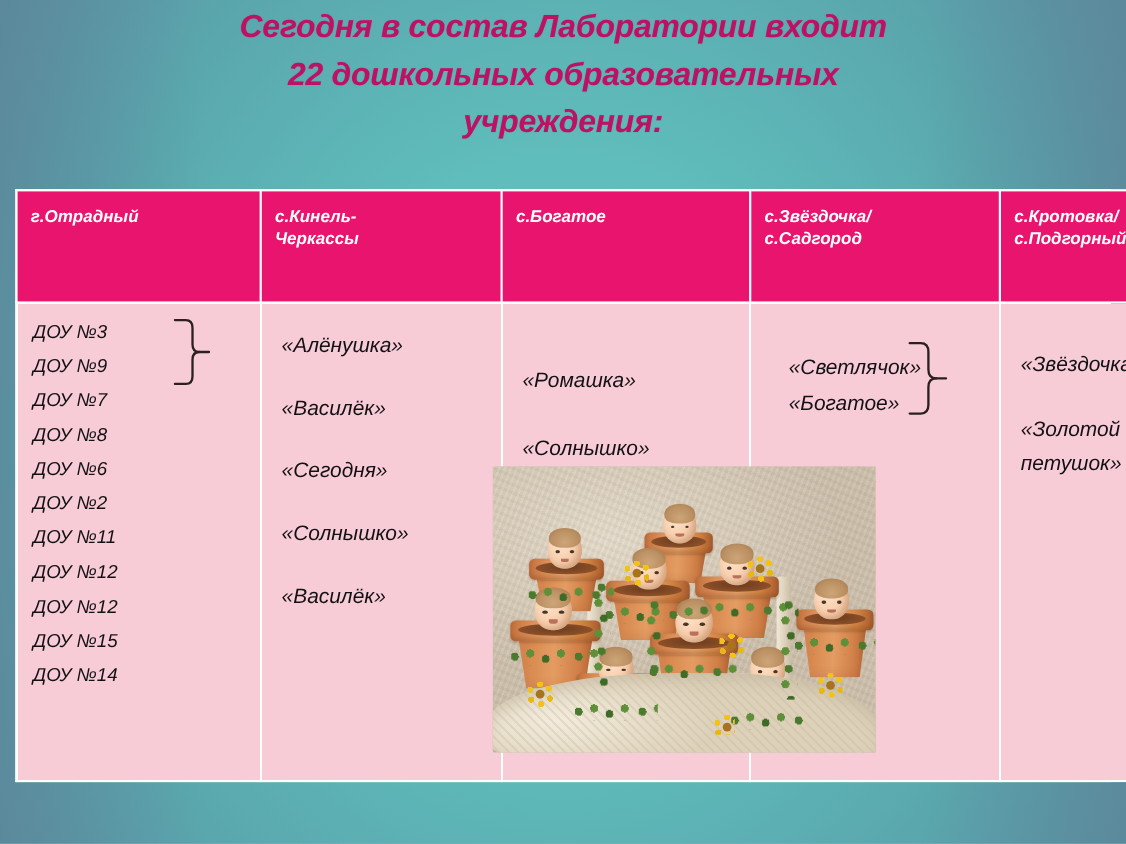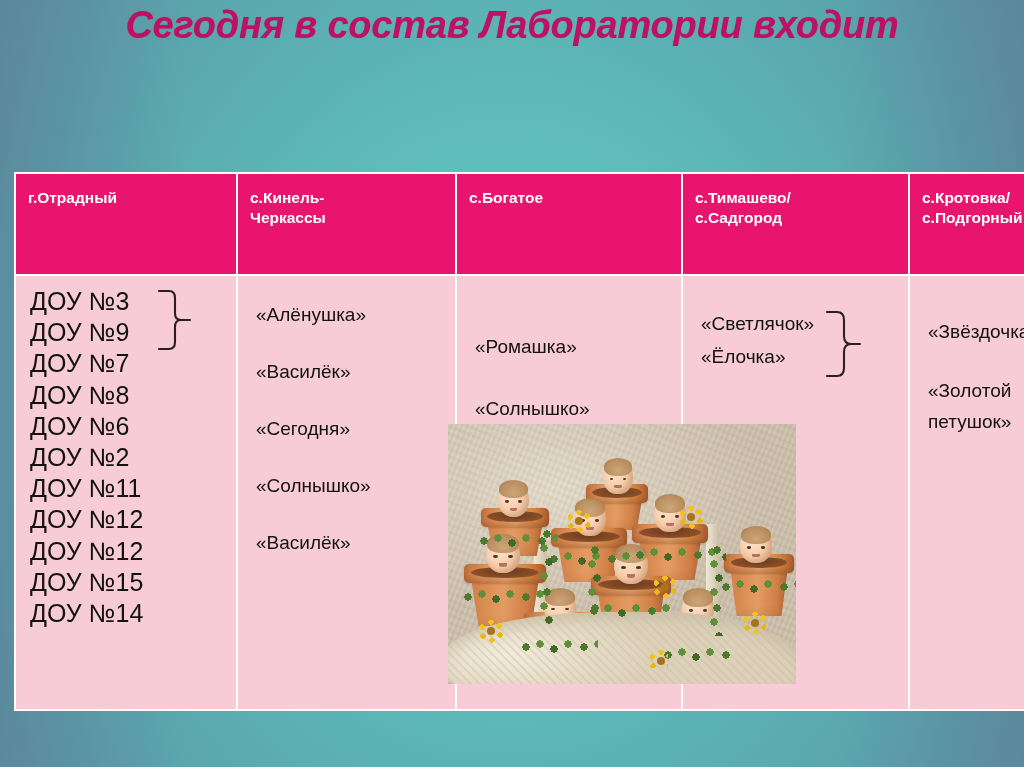--- a/index.html
+++ b/index.html
@@ -38,21 +38,21 @@
   
   .title {
     position: absolute;
     left: 0;
     top: 4px;
     width: 1024px;
     text-align: center;
     color: #bd1263;
     font-weight: bold;
     font-style: italic;
-    font-size: 38px;
+    font-size: 29px;
     line-height: 43px;
     letter-spacing: -0.2px;
     font-stretch: condensed;
     z-index: 5;
     text-shadow: 0 0 1px rgba(189,18,99,.35);
   }
   .title .ln { display:block; white-space: nowrap; }
 
   
   .table-wrap {
@@ -68,20 +68,21 @@
     border-collapse: collapse;
     width: 996px;
     height: 539px;
     table-layout: fixed;
   }
   table.roster th,
   table.roster td {
     border: 2px solid #ffffff;
     vertical-align: top;
     padding: 0;
+    font-style: italic;
   }
   table.roster thead th {
     background: #e8146e;
     color: #ffffff;
     font-size: 15.5px;
     font-weight: bold;
     text-align: left;
     padding: 14px 10px 10px 12px;
     line-height: 20px;
     height: 76px;
@@ -100,38 +101,38 @@
   .c4 { width: 203px; }
   .c5 { width: 198px; }
 
   
   .cell-inner { position: relative; height: 100%; }
 
   .doulist {
     list-style: none;
     margin: 0;
     padding: 10px 0 0 14px;
-    font-size: 25px;
+    font-size: 17px;
     line-height: 31.2px;
     color: #121212;
   }
   .doulist li { white-space: nowrap; }
 
   .namelist {
     list-style: none;
     margin: 0;
     padding: 10px 0 0 18px;
     font-size: 19px;
     line-height: 57px;
     color: #121212;
   }
   .namelist li { white-space: nowrap; }
 
   .namelist.col3 { padding-top: 40px; line-height: 62px; }
-  .namelist.col4 { padding-top: 31px; line-height: 33px; }
+  .namelist.col4 { padding-top: 42px; line-height: 33px; margin-left: 16px; }
   .namelist.col5 { padding-top: 40px; line-height: 31px; }
   .namelist.col5 li.gap { margin-top: 28px; }
 
   
   .brace {
     position: absolute;
     color: #2b2020;
     pointer-events: none;
   }
   .brace svg { display: block; overflow: visible; }
@@ -268,38 +269,40 @@
     border-radius:3px;
   }
 </style>
 </head>
 <body>
 
 <div id="slide">
 
   <div class="title">
     <span class="ln">Сегодня в состав Лаборатории входит</span>
+    <span class="ln">22 дошкольных образовательных</span>
+    <span class="ln">учреждения:</span>
   </div>
 
   <div class="table-wrap">
     <table class="roster">
       <thead>
         <tr>
           <th class="c1">
             <span>г.Отрадный</span>
           </th>
           <th class="c2">
             <span>с.Кинель-</span><br>
             <span>Черкассы</span>
           </th>
           <th class="c3">
             <span>с.Богатое</span>
           </th>
           <th class="c4">
-            <span>с.Тимашево/</span><br>
+            <span>с.Звёздочка/</span><br>
             <span>с.Садгород</span>
           </th>
           <th class="c5">
             <span>с.Кротовка/</span><br>
             <span>с.Подгорный</span>
           </th>
         </tr>
       </thead>
       <tbody>
         <tr>
@@ -346,21 +349,21 @@
                 <li>«Ромашка»</li>
                 <li>«Солнышко»</li>
               </ul>
             </div>
           </td>
 
           <td class="c4">
             <div class="cell-inner">
               <ul class="namelist col4">
                 <li>«Светлячок»</li>
-                <li>«Ёлочка»</li>
+                <li>«Богатое»</li>
               </ul>
               <div class="brace brace-c4">
                 <svg width="36" height="68" viewBox="0 0 36 68" fill="none" stroke="#2b2020" stroke-width="2.1" stroke-linecap="round" stroke-linejoin="round">
                   <path d="M2 2 H12 Q19 2 19 10 V26 Q19 34 26 34 Q19 34 19 42 V58 Q19 66 12 66 H2"></path>
                   <path d="M26 34 H35"></path>
                 </svg>
               </div>
             </div>
           </td>
 

